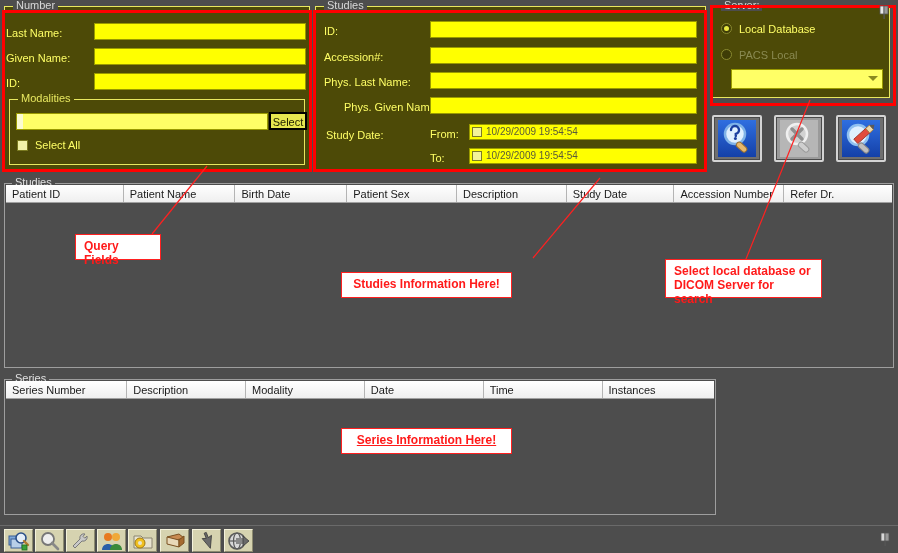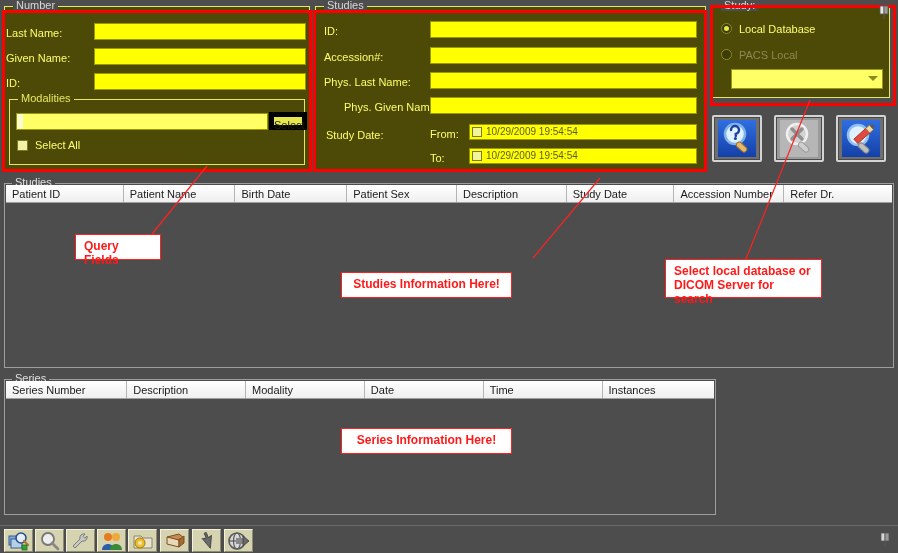--- a/index.html
+++ b/index.html
@@ -71,21 +71,21 @@
     font-size: 10px;
     color: #5a5a3a;
     line-height: 10px;
     white-space: nowrap;
   }
 
   
   .selbtn {
     position: absolute;
     background: #e6e650;
-    border: 5px solid #000000;
+    border: 2px solid #000000;
     color: #222200;
     font-size: 11px;
     text-align: center;
     line-height: 16px;
     height: 18px;
   }
 
   
   .modcombo {
     position: absolute;
@@ -287,21 +287,21 @@
     </div>
 
     <span class="lbl" style="left:114px; top:145px;text-align:right;">To:</span>
     <div class="datefld" style="left:153px; top:141px; width:228px;">
       <span class="datecb"></span>
       <span class="datetxt">10/29/2009 19:54:54</span>
     </div>
   </div>
 
   <div class="grp" style="left:712px; top:6px; width:178px; height:92px;">
-    <span class="grp-label">Study:</span>
+    <span class="grp-label">Server:</span>
 
     <div class="radio" style="left:8px; top:16px;">
       <span class="dot"></span>
     </div>
     <span class="lbl" style="left:26px; top:16px;">Local Database</span>
 
     <div class="radio" style="left:8px; top:42px;"></div>
     <span class="lbl" style="left:26px; top:42px; color:#8a8a52;">PACS Local</span>
 
     <div class="srcdrop" style="left:18px; top:62px; width:152px;">
@@ -385,21 +385,21 @@
     <line x1="810" y1="100" x2="744" y2="264" stroke="#ff2020" stroke-width="1.2"></line>
   </svg>
 
   <div class="callout" style="left:75px; top:234px; width:86px; height:26px;">Query Fields</div>
 
   <div class="callout" style="left:341px; top:272px; width:171px; height:26px; text-align:center;">Studies Information Here!</div>
 
   <div class="callout" style="left:665px; top:259px; width:157px; height:39px;">Select local database or
 DICOM Server for search</div>
 
-  <div class="callout" style="left:341px; top:428px; width:171px; height:26px; text-align:center;">Series Information Here!</div>
+  <div class="callout" style="left:341px; top:428px; width:171px; height:26px; text-align:center;text-decoration:underline;">Series Information Here!</div>
 
   <svg class="pin" style="left:878px; top:5px;" viewBox="0 0 14 16" width="14" height="16">
     <rect x="2" y="1" width="4" height="8" fill="#e8e8e8" stroke="#555" stroke-width="0.8"></rect>
     <rect x="6" y="1" width="4" height="8" fill="#9a9a9a" stroke="#555" stroke-width="0.8"></rect>
     <rect x="5.4" y="9" width="1.4" height="5" fill="#555"></rect>
   </svg>
 
   <div class="botbar">
 
     <div class="tbtn" style="left:4px;">

